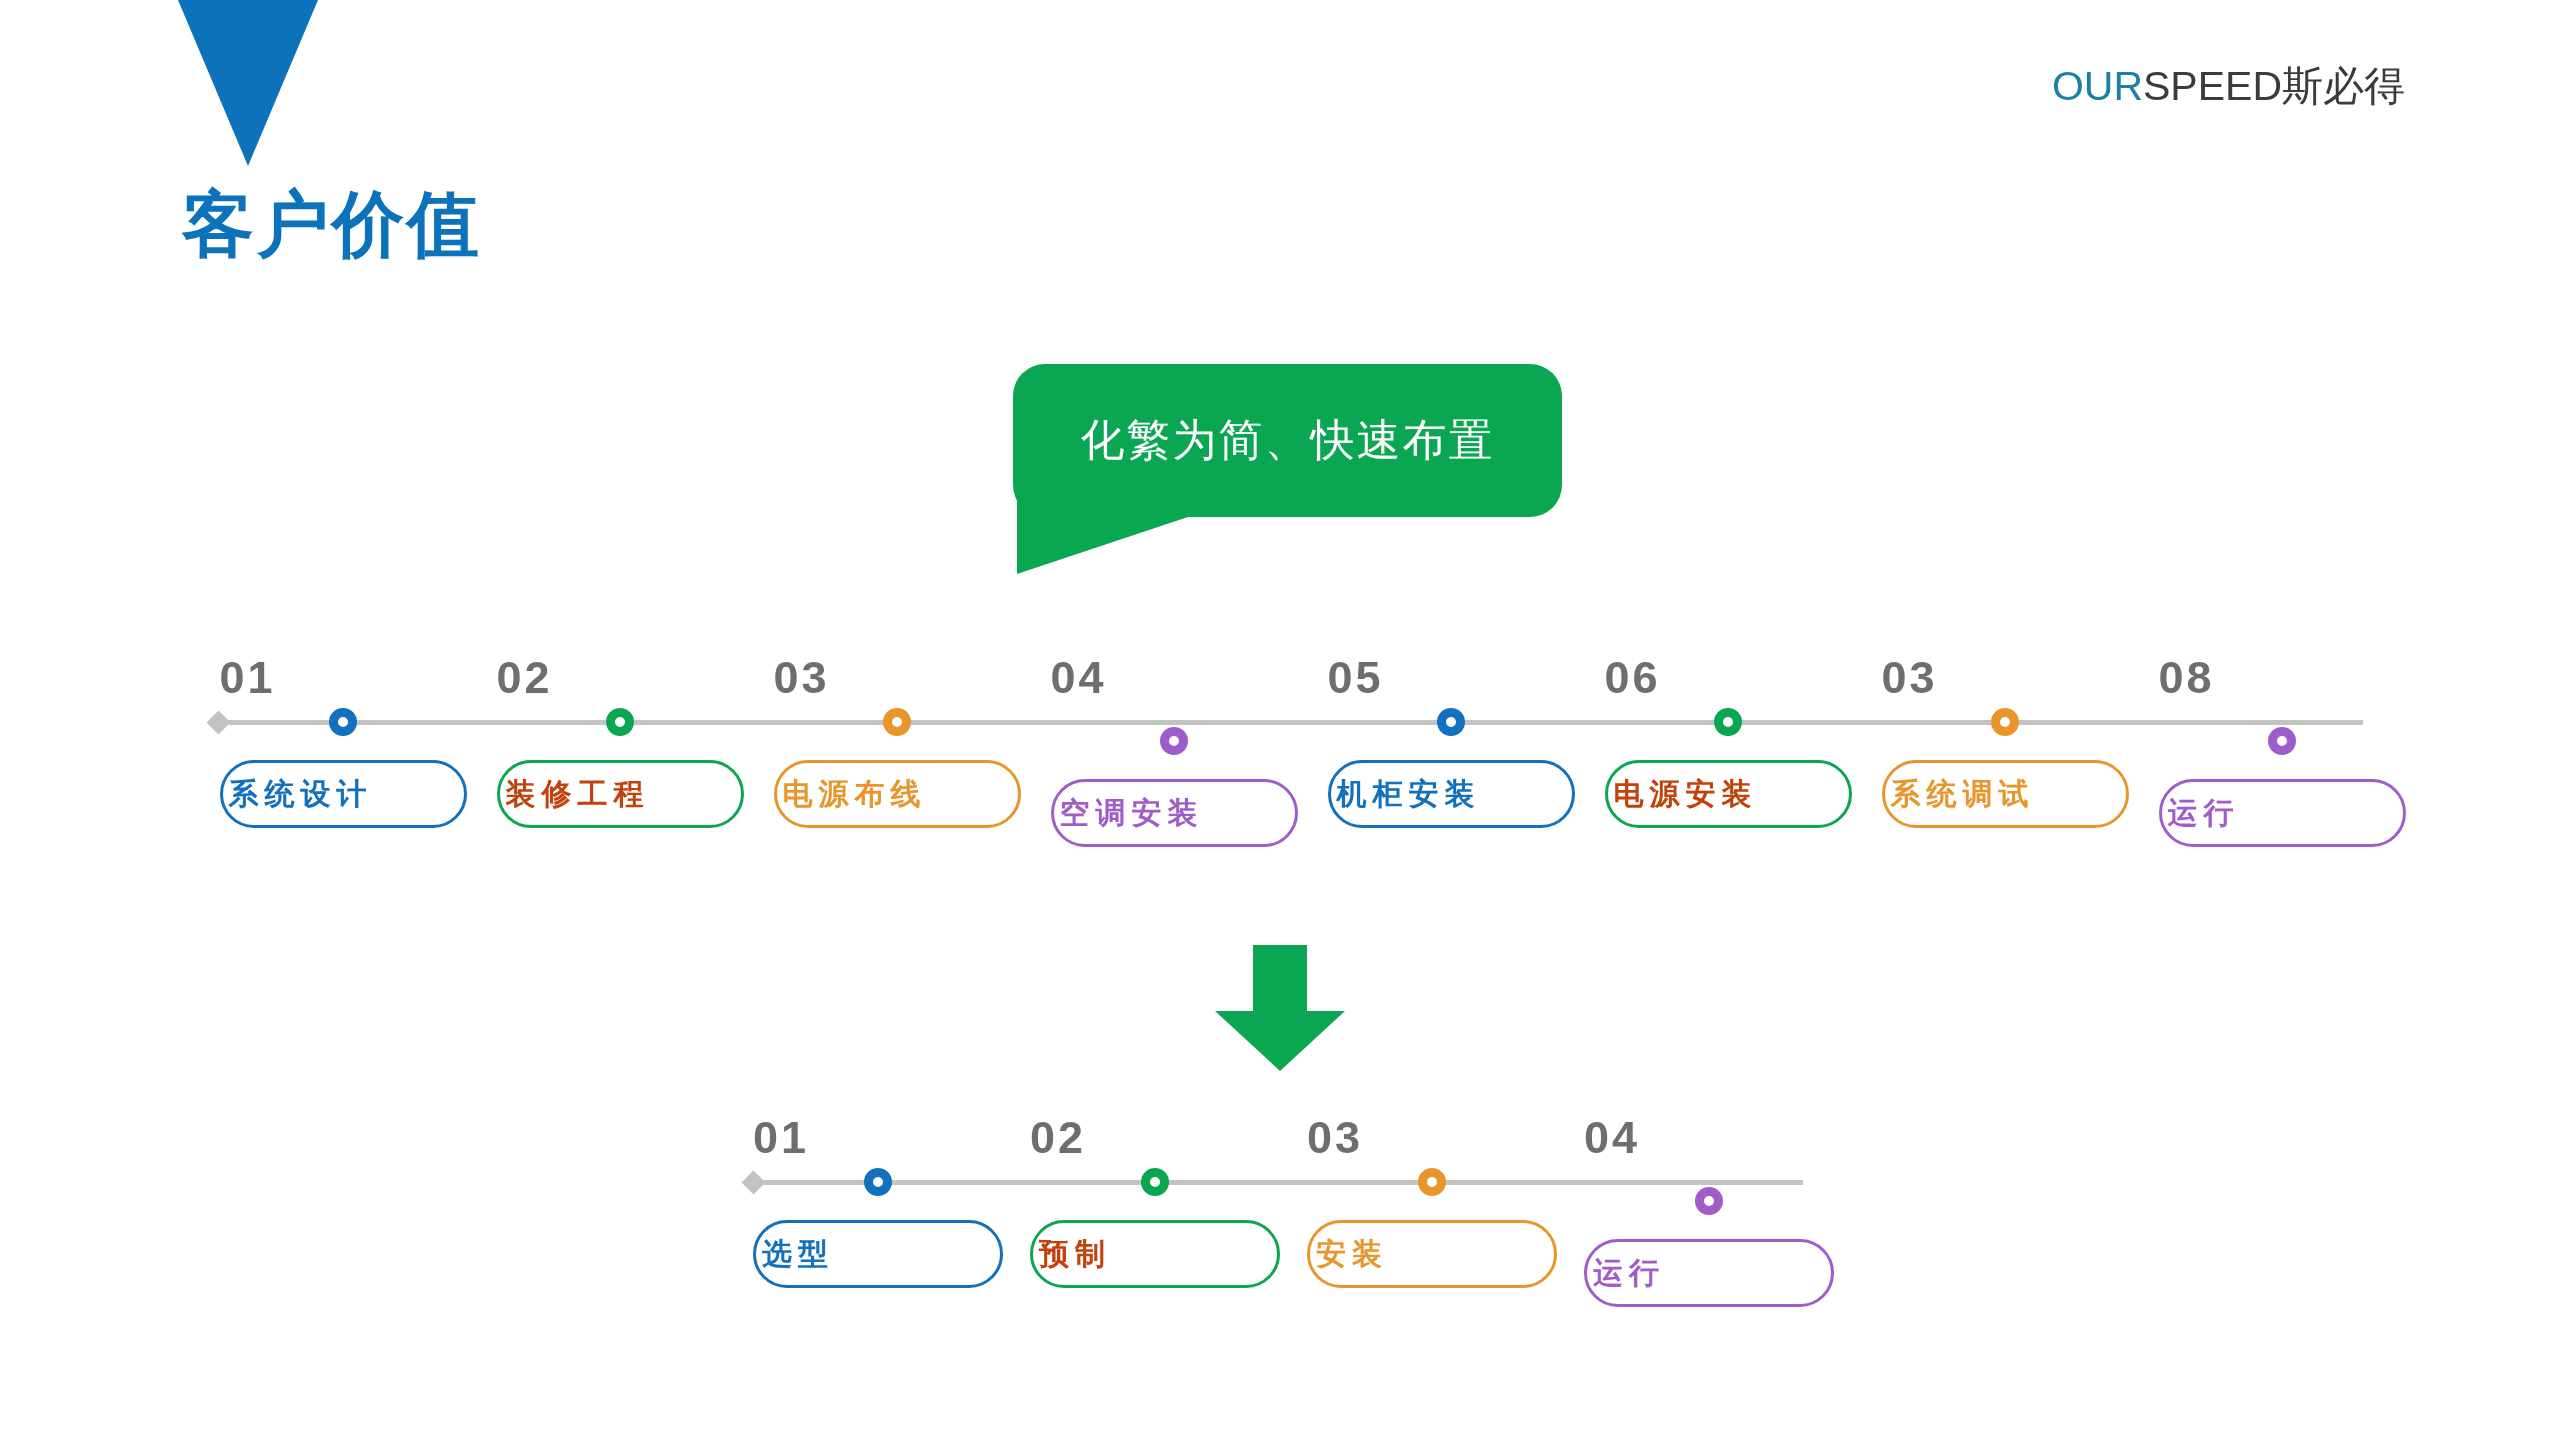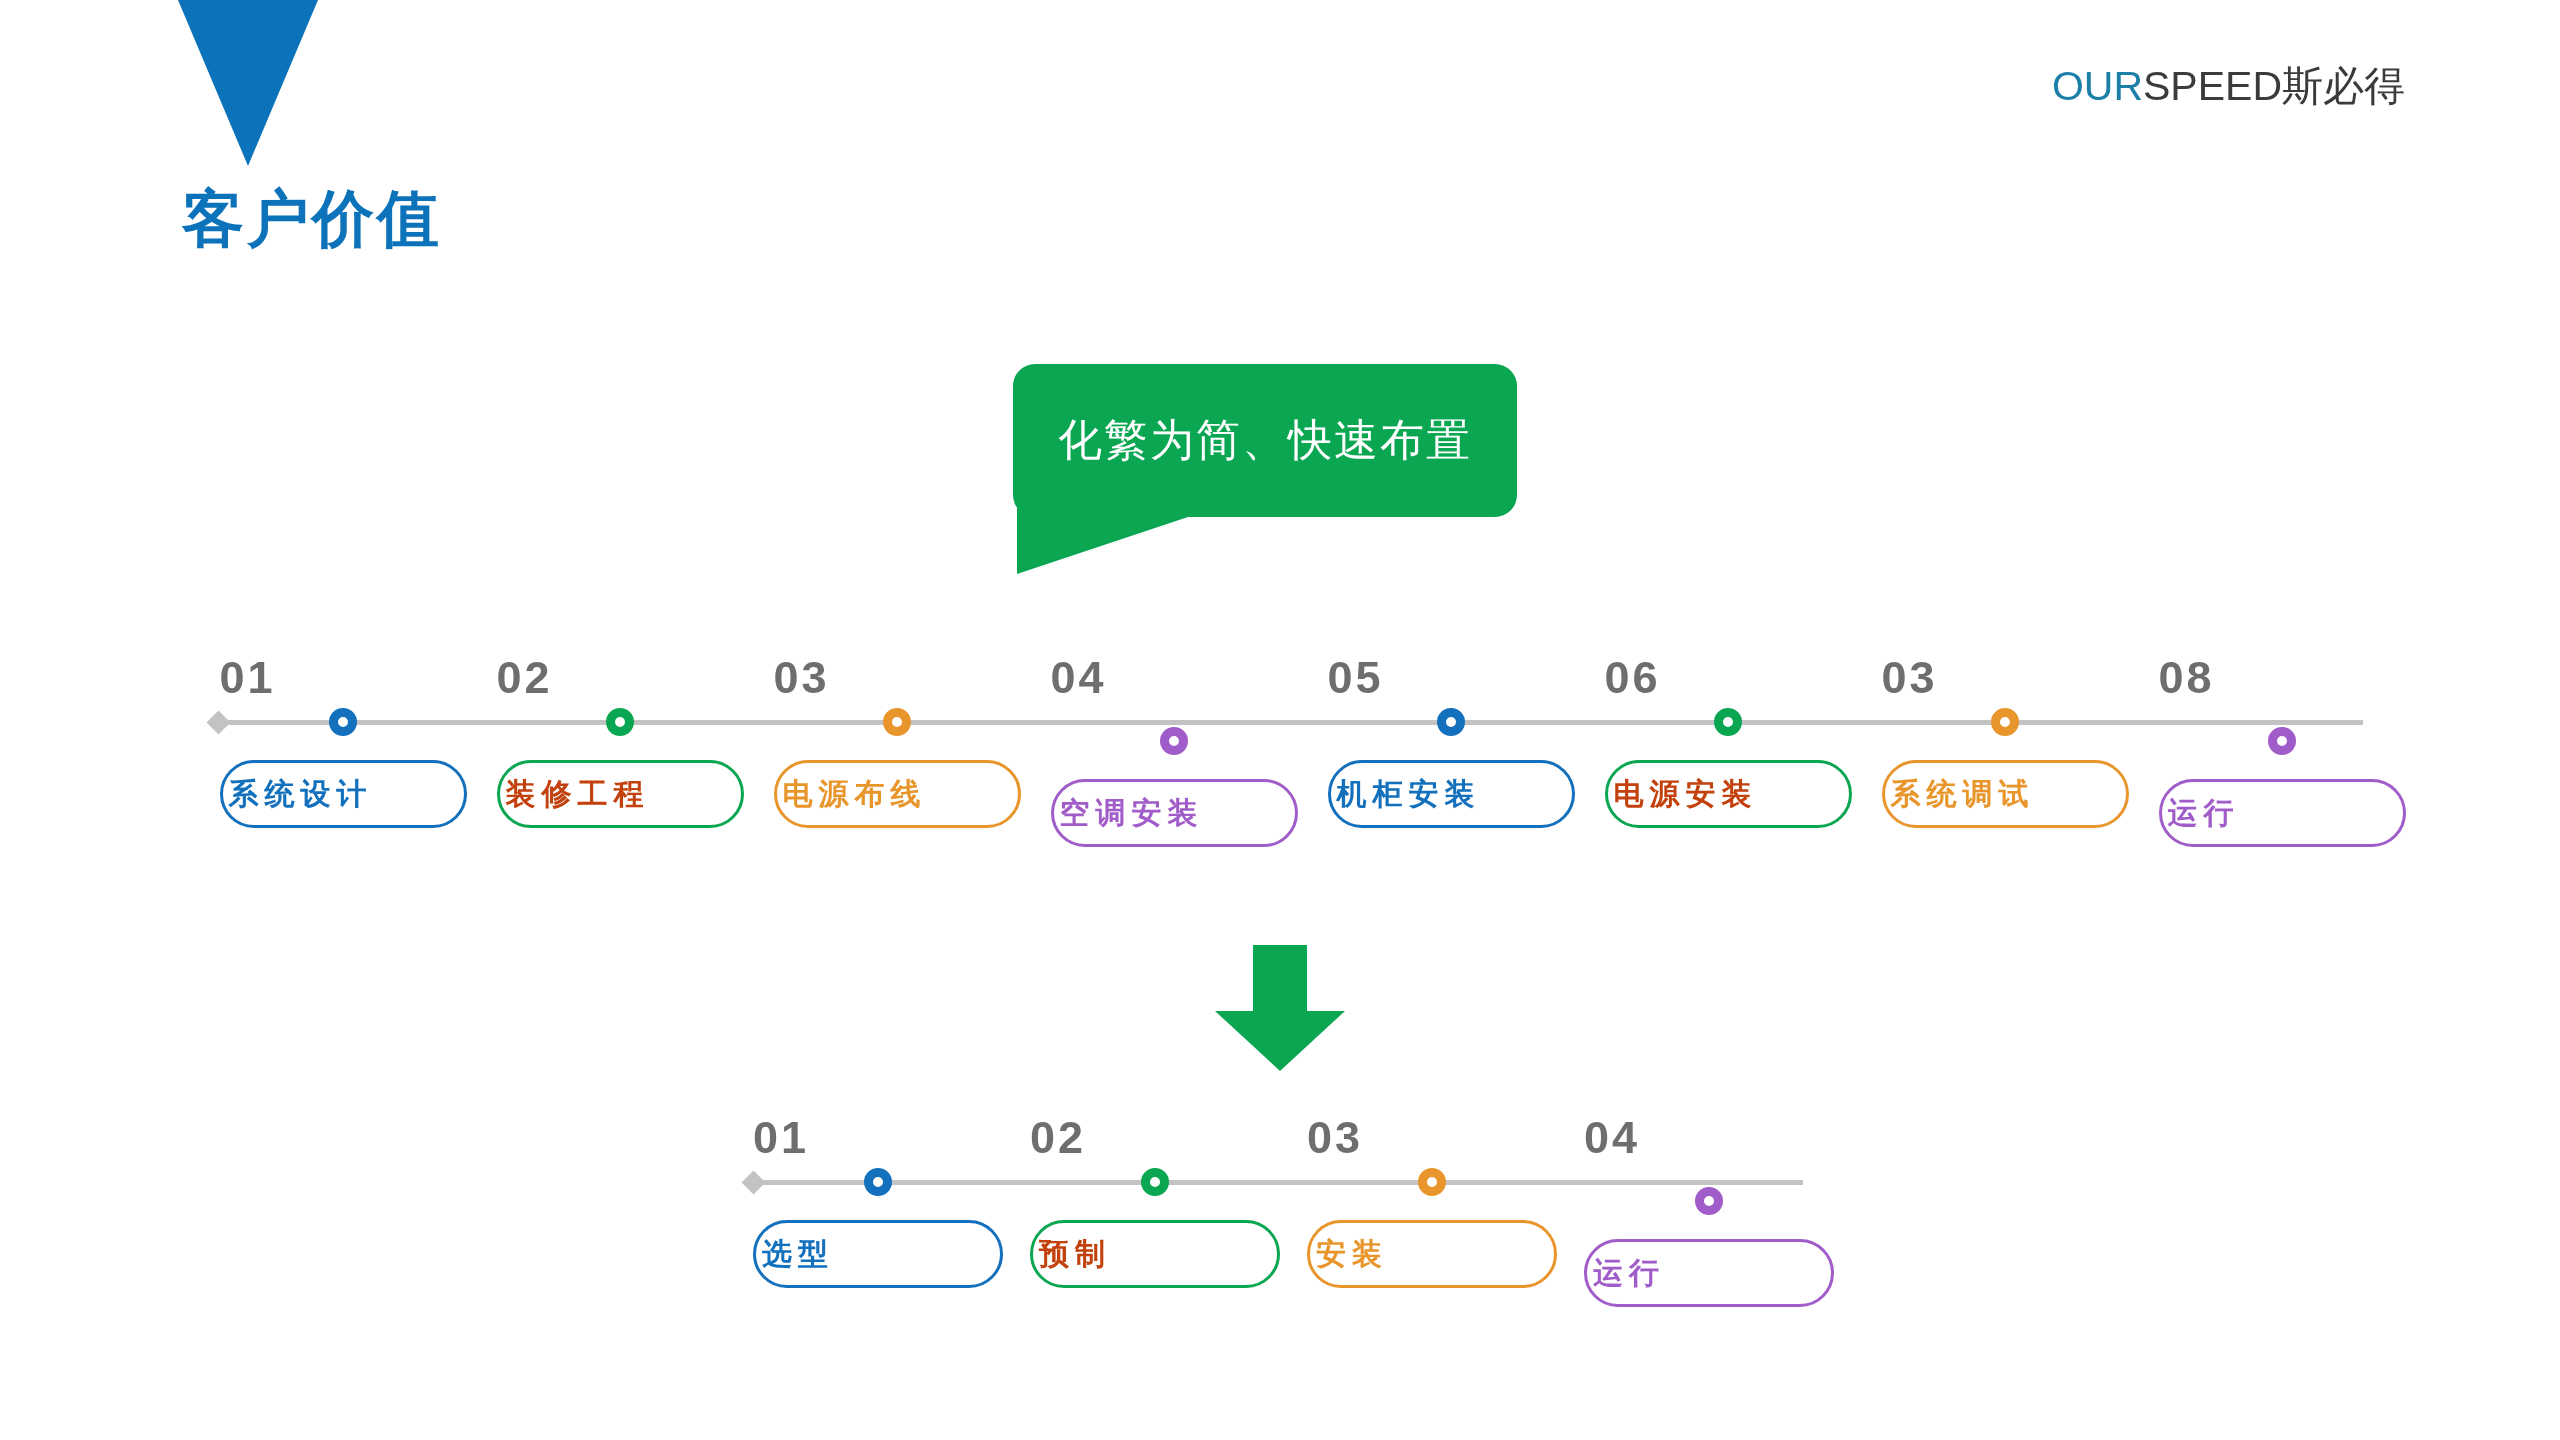--- a/index.html
+++ b/index.html
@@ -41,37 +41,37 @@
   }
   #logo .logo-our { color: #1B7FA8; }
   #logo .logo-speed { color: #3B3B3B; }
   #logo .logo-cn { color: #3B3B3B; }
 
   
   #page-title {
     position: absolute;
     left: 182px;
     top: 185px;
-    font-size: 62px;
+    font-size: 72px;
     font-weight: bold;
     color: #0C72BA;
     letter-spacing: 3px;
     line-height: 1.1;
     white-space: nowrap;
   }
 
   
   #callout {
     position: absolute;
     left: 1013px;
     top: 364px;
-    width: 504px;
+    width: 549px;
     height: 153px;
     background: #0BA651;
-    border-radius: 22px;
+    border-radius: 32px;
     box-sizing: border-box;
   }
   #callout-text {
     position: absolute;
     left: 0; right: 0; top: 0; bottom: 0;
     display: flex;
     align-items: center;
     justify-content: center;
     color: #ffffff;
     font-size: 44px;

